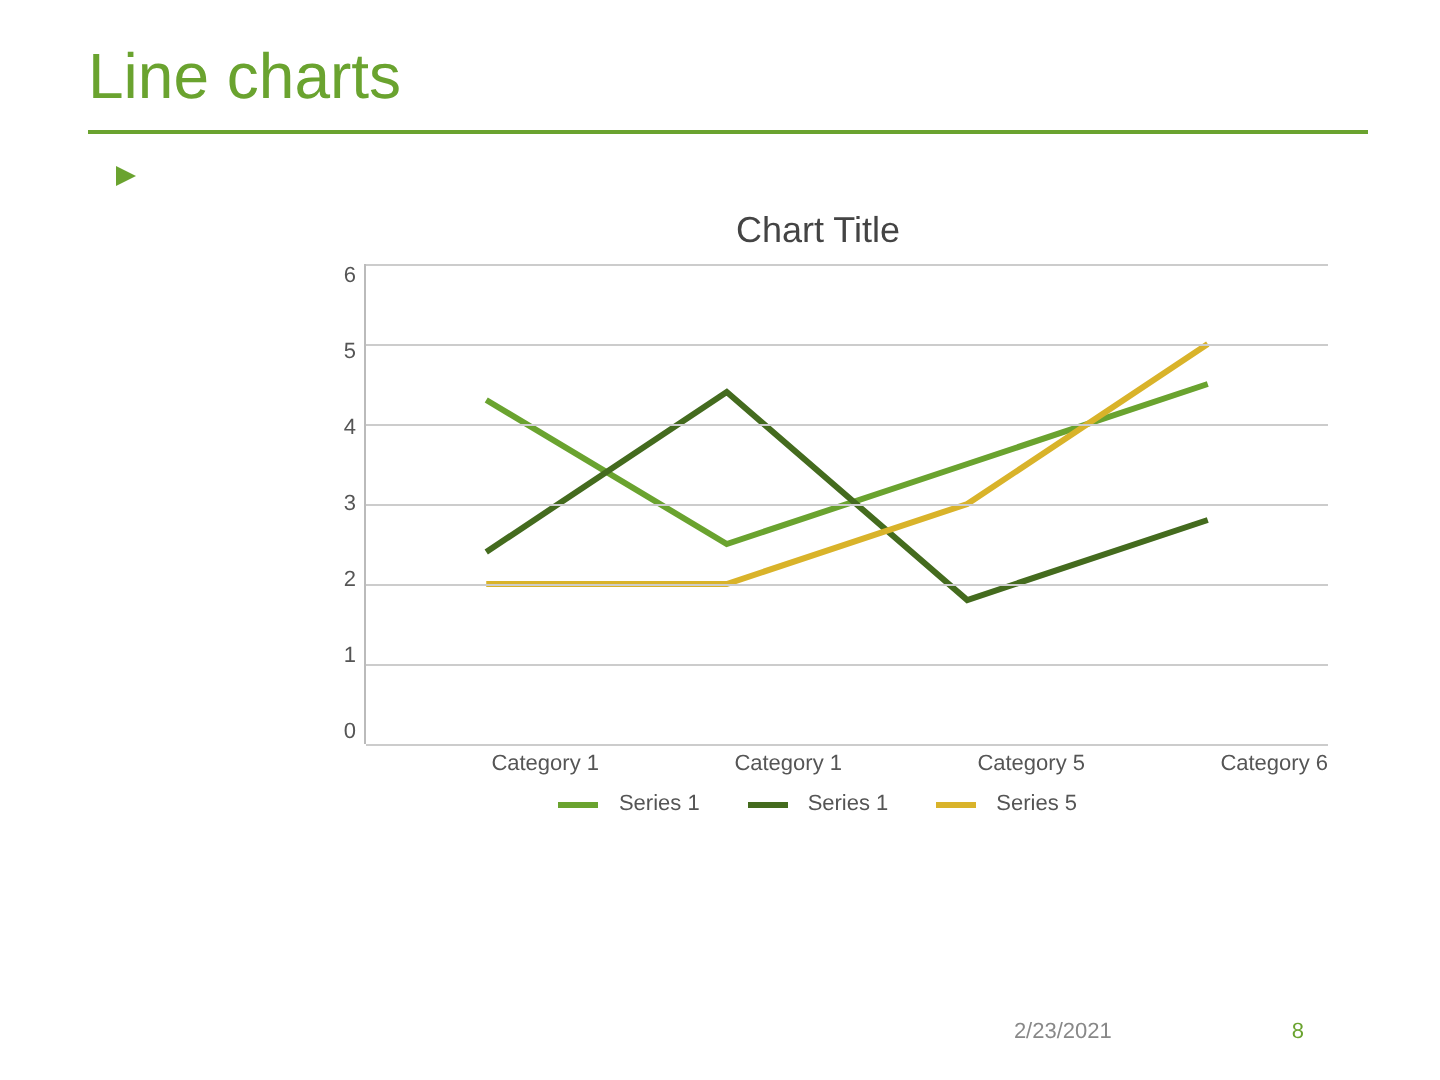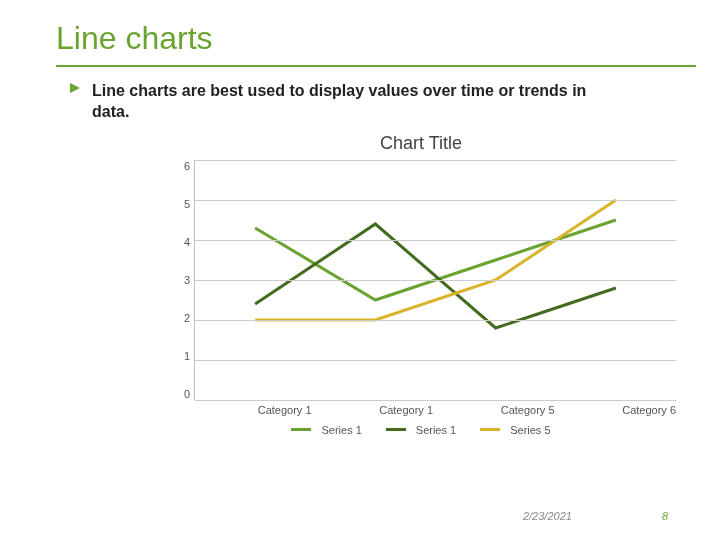--- a/index.html
+++ b/index.html
@@ -5,21 +5,21 @@
   body {
     margin: 0;
     padding: 0;
     width: 720px;
     height: 540px;
     font-family: "Segoe UI", Arial, sans-serif;
     background: #fff;
     position: relative;
   }
   .slide {
-    padding: 20px 40px 20px 56px;
+    padding: 20px 40px 20px 44px;
     box-sizing: border-box;
     height: 100%;
   }
   .title {
     font-size: 32px;
     color: #6aa32f;
     margin: 0 0 8px 0;
     font-weight: normal;
   }
   .underline {
@@ -92,44 +92,42 @@
     gap: 24px;
     margin-top: 8px;
     font-size: 11px;
     color: #555;
   }
   .legend-item { display: flex; align-items: center; gap: 10px; }
   .swatch { width: 20px; height: 3px; }
   .footer {
     position: absolute;
     bottom: 18px;
-    right: 52px;
+    right: 68px;
     display: flex;
     gap: 90px;
     font-size: 11px;
-    font-style: italic;
   }
   .date { color: #888; }
   .page { color: #6aa32f; }
   svg.lines { position: absolute; left:0; top:0; width:100%; height:100%; }
 </style>
 </head>
 <body>
 
 <div class="slide">
   <h1 class="title">Line charts</h1>
   <div class="underline"></div>
 
   <div class="bullet-row">
     <span class="bullet-icon">
       <svg width="14" height="14" viewBox="0 0 14 14">
           <polygon points="2,2 12,7 2,12" fill="#6aa32f"></polygon>
         </svg>
     </span>
-    <div class="bullet-text">Line charts are best used to display values over time or trends in data.</div>
   </div>
 
   <div class="chart-wrap">
     <div class="chart-title">Chart Title</div>
 
     <div class="plot">
       <div class="y-axis" id="y-axis">
           <span>6</span>
           <span>5</span>
           <span>4</span>

